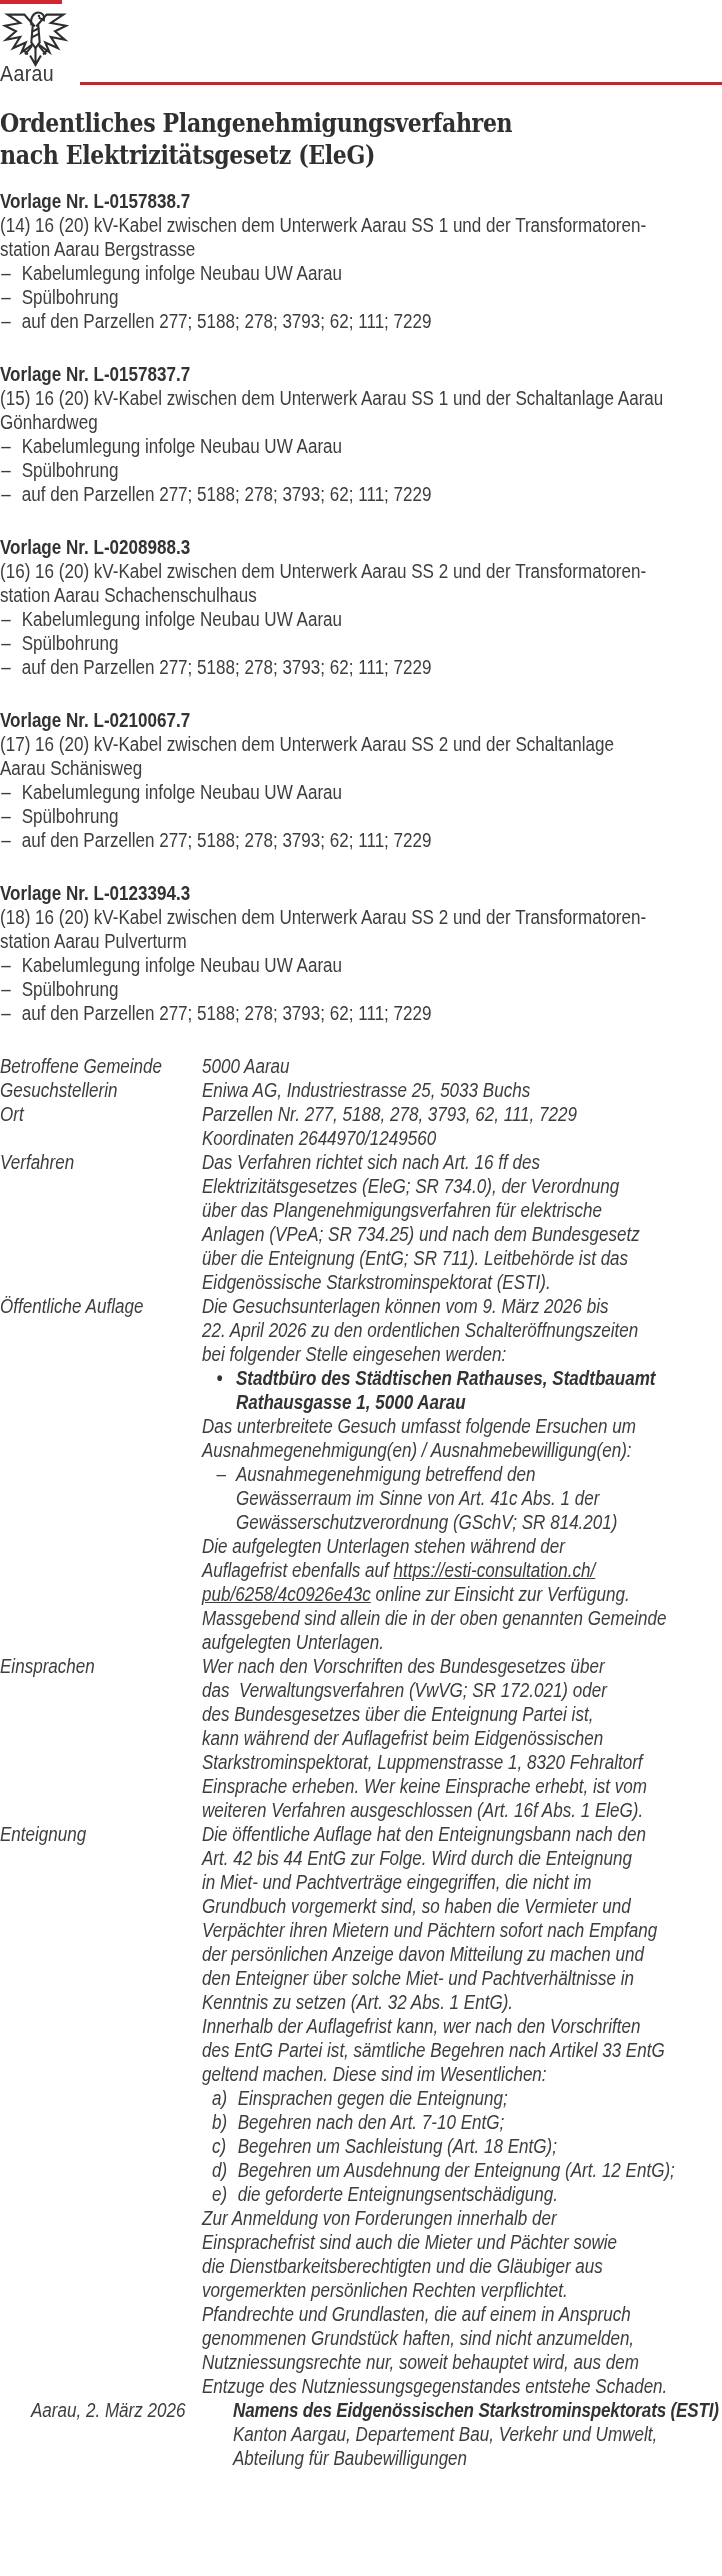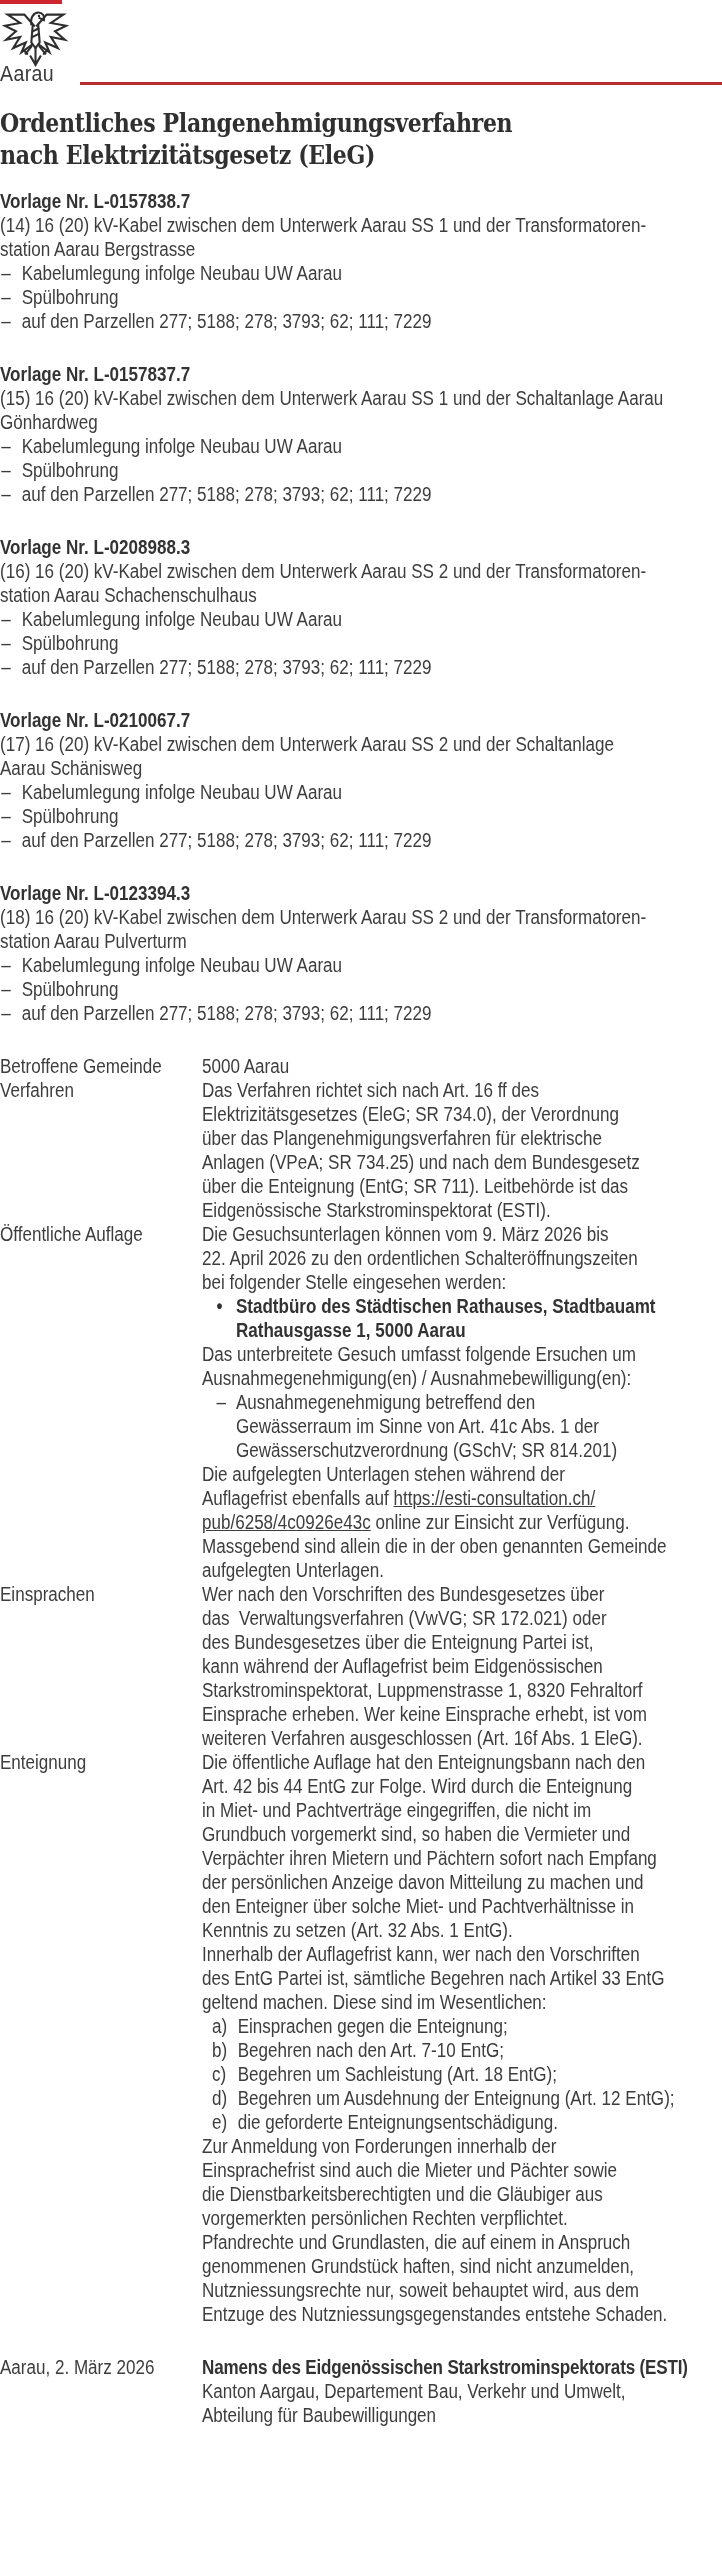--- a/index.html
+++ b/index.html
@@ -20,30 +20,30 @@
   h1{font-family:"DejaVu Serif","Liberation Serif",serif;font-weight:bold;color:#303030;
      font-size:25.4px;line-height:32px;margin:20.4px 0 17.4px 0;letter-spacing:-0.4px;}
 
   .pre{white-space:pre;}
   .sec{margin:0 0 29px 0;font-size:19.6px;line-height:24px;}
   .sec-title{font-weight:bold;color:#333333;}
   .ditem{position:relative;padding-left:25px;}
   .dmark{position:absolute;left:1.5px;top:0;}
 
   .details{font-size:19.6px;line-height:24px;}
-  .drow{display:grid;grid-template-columns:202px 521px;}
+  .drow{display:grid;grid-template-columns:202px 521px;font-style:italic;}
   .dlabel{color:#3d3d3d;}
   .vitem{position:relative;padding-left:39px;}
   .vmark{position:absolute;left:16.7px;top:0;}
   .bold{font-weight:bold;color:#333333;}
   .litem{position:relative;padding-left:41px;}
   .lmark{position:absolute;left:11.6px;top:0;}
   .link{text-decoration:underline;color:#3d3d3d;cursor:pointer;}
   .esti{letter-spacing:-0.2px;}
-  .foot{margin-top:29px;}
+  .foot{padding-left:31px;}
 </style>
 </head>
 <body>
 
 <div class="page">
 
   <div class="hdr">
     <div class="topbar"></div>
     <svg class="eagle" width="67" height="60" viewBox="0 0 96 86" fill="none" stroke="#2e2e2e" stroke-width="3" stroke-linejoin="miter" stroke-linecap="square">
       <path d="M46 24 L32 8 L8 8 L26 20 L4 24 L20 32 L6 44 L26 40 L16 56 L34 48 L28 62 L42 52"></path>
@@ -108,21 +108,34 @@
 
   <div class="details">
 
     <div class="drow">
       <div class="dlabel cx pre">Betroffene Gemeinde</div>
       <div class="dvalue cx">
           <div class="pre">5000 Aarau</div>
         </div>
     </div>
 
-
+    <div class="drow">
+      <div class="dlabel cx pre">Gesuchstellerin</div>
+      <div class="dvalue cx">
+          <div class="pre">Eniwa AG, Industriestrasse 25, 5033 Buchs</div>
+        </div>
+    </div>
+
+    <div class="drow">
+      <div class="dlabel cx pre">Ort</div>
+      <div class="dvalue cx">
+          <div class="pre">Parzellen Nr. 277, 5188, 278, 3793, 62, 111, 7229
+Koordinaten 2644970/1249560</div>
+        </div>
+    </div>
 
 
     <div class="drow">
       <div class="dlabel cx pre">Verfahren</div>
       <div class="dvalue cx">
           <div class="pre">Das Verfahren richtet sich nach Art. 16 ff des
 Elektrizitätsgesetzes (EleG; SR 734.0), der Verordnung
 über das Plangenehmigungsverfahren für elektrische
 Anlagen (VPeA; SR 734.25) und nach dem Bundesgesetz
 über die Enteignung (EntG; SR 711). Leitbehörde ist das

